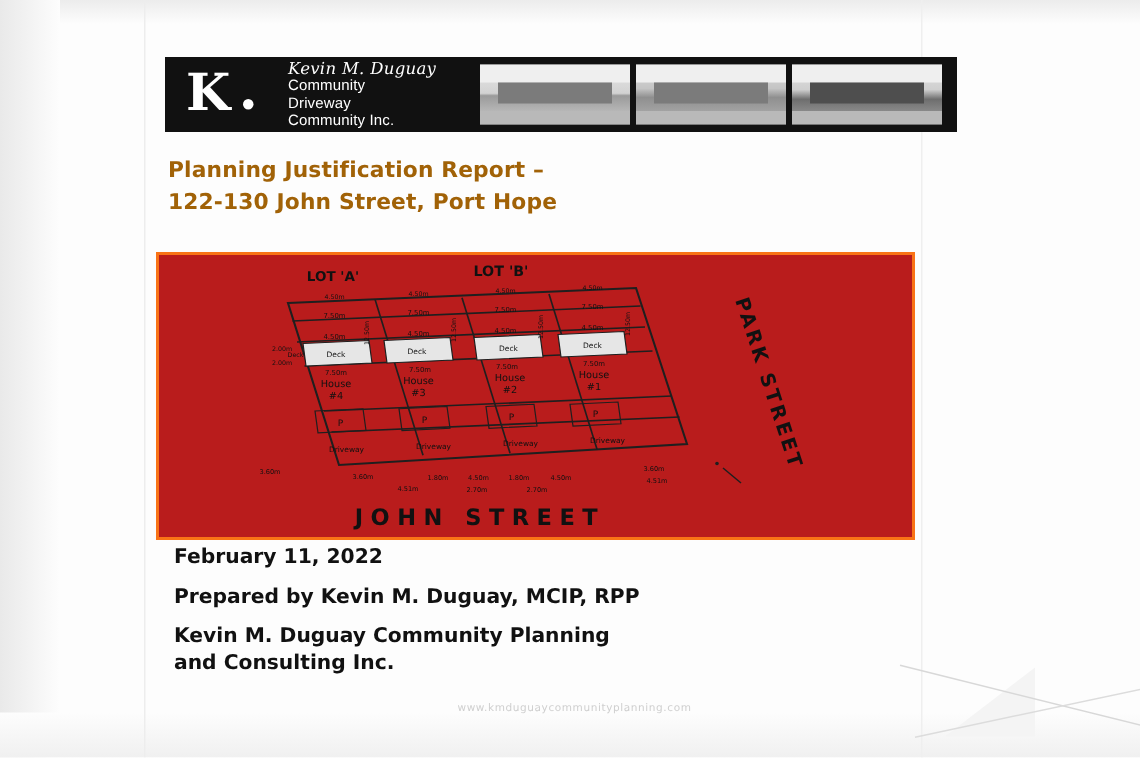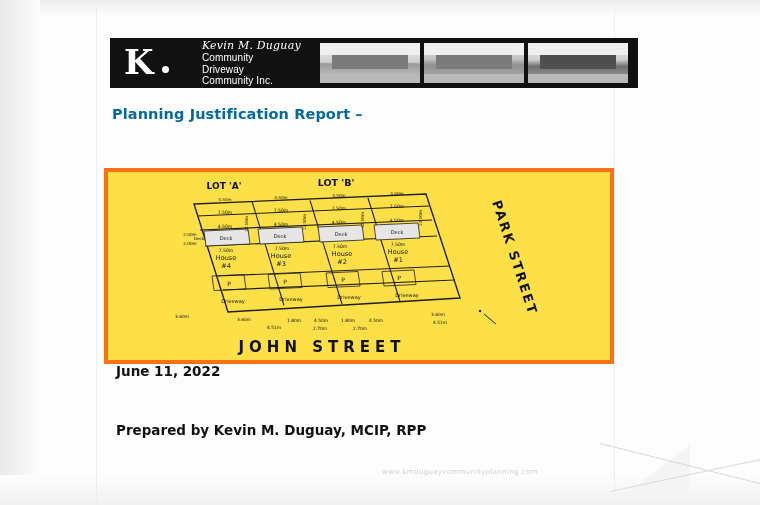--- a/index.html
+++ b/index.html
@@ -120,21 +120,21 @@
   .logo-mark .k-dot {
     position: absolute;
     left: 40px;
     top: 26px;
     width: 7px; height: 7px;
     background: #ffffff;
     border-radius: 50%;
   }
   .logo-text {
     flex: 0 0 auto;
-    margin-left: 26px;
+    margin-left: 16px;
     color: #ffffff;
     line-height: 1.12;
   }
   .logo-text .name {
     font-family: "DejaVu Serif", serif;
     font-style: italic;
     font-size: 11px;
     letter-spacing: 0.2px;
   }
   .logo-text .line {
@@ -177,37 +177,37 @@
     left: 0; bottom: 0; width: 100%; height: 22%;
     background: #b9b9b9;
   }
 
   
   #title-block {
     position: absolute;
     left: 112px;
     top: 104px;
     width: 560px;
-    color: #0369a1;
+    color: #a16207;
     font-family: "DejaVu Sans", sans-serif;
     font-weight: bold;
     font-size: 14.5px;
     line-height: 1.42;
     letter-spacing: 0.1px;
   }
 
   
   #site-plan {
     position: absolute;
     left: 104px;
     top: 168px;
     width: 502px;
     height: 188px;
-    border: 4px solid #f97316;
-    background: #fde047;
+    border: 2px solid #f97316;
+    background: #b91c1c;
     overflow: hidden;
   }
   #site-plan svg { display: block; }
 
   
   #doc-date {
     position: absolute;
     left: 116px;
     top: 363px;
     font-family: "DejaVu Sans", sans-serif;
@@ -216,39 +216,38 @@
     color: #111111;
   }
   #prepared-by {
     position: absolute;
     left: 116px;
     top: 390px;
     font-family: "DejaVu Sans", sans-serif;
     font-weight: bold;
     font-size: 13.5px;
     color: #111111;
-    margin-top: 32px;
   }
   #firm-name {
     position: absolute;
     left: 116px;
     top: 415px;
     width: 470px;
     font-family: "DejaVu Sans", sans-serif;
     font-weight: bold;
     font-size: 13.5px;
     line-height: 1.35;
     color: #111111;
   }
   #faint-footer {
     position: absolute;
     left: 228px;
     top: 468px;
     width: 310px;
-    text-align: right;
+    text-align: center;
     font-family: "DejaVu Sans", sans-serif;
     font-size: 7px;
     letter-spacing: 0.4px;
     color: #cfcfcf;
     white-space: nowrap;
   }
 </style>
 </head>
 <body>
 
@@ -285,20 +284,21 @@
       <div class="photo p3">
         <div class="sky"></div>
         <div class="roofline dark"></div>
         <div class="ground"></div>
       </div>
     </div>
   </div>
 
   <div id="title-block">
     <div>Planning Justification Report –</div>
+    <div>122-130 John Street, Port Hope</div>
   </div>
 
   <div id="site-plan">
     <svg width="502" height="188" viewBox="0 0 502 188" xmlns="http://www.w3.org/2000/svg">
       <g fill="none" stroke="#1f1f1f" stroke-width="1.1">
 
         <polygon points="86,32 318,22 352,126 120,140" stroke-width="1.4"></polygon>
 
         <line x1="144,0" y1="0" x2="0" y2="0" stroke="none"></line>
         <polyline points="144,29.5 176,133.5"></polyline>
@@ -400,22 +400,26 @@
         <text x="214" y="180" font-size="15" font-weight="bold" letter-spacing="5" text-anchor="middle">JOHN STREET</text>
       </g>
 
       <g stroke="#1f1f1f" stroke-width="1">
         <line x1="376" y1="142" x2="388" y2="152"></line>
         <circle cx="372" cy="139" r="1.2" fill="#1f1f1f" stroke="none"></circle>
       </g>
     </svg>
   </div>
 
-  <div id="doc-date">June 11, 2022</div>
+  <div id="doc-date">February 11, 2022</div>
   <div id="prepared-by">Prepared by Kevin M. Duguay, MCIP, RPP</div>
+  <div id="firm-name">
+    <div>Kevin M. Duguay Community Planning</div>
+    <div>and Consulting Inc.</div>
+  </div>
   <div id="faint-footer">www.kmduguaycommunityplanning.com</div>
 
   <div class="corner-fold">
     <div class="tri"></div>
     <div class="edge-a"></div>
     <div class="edge-b"></div>
   </div>
 </div>
 
 </body></html>

